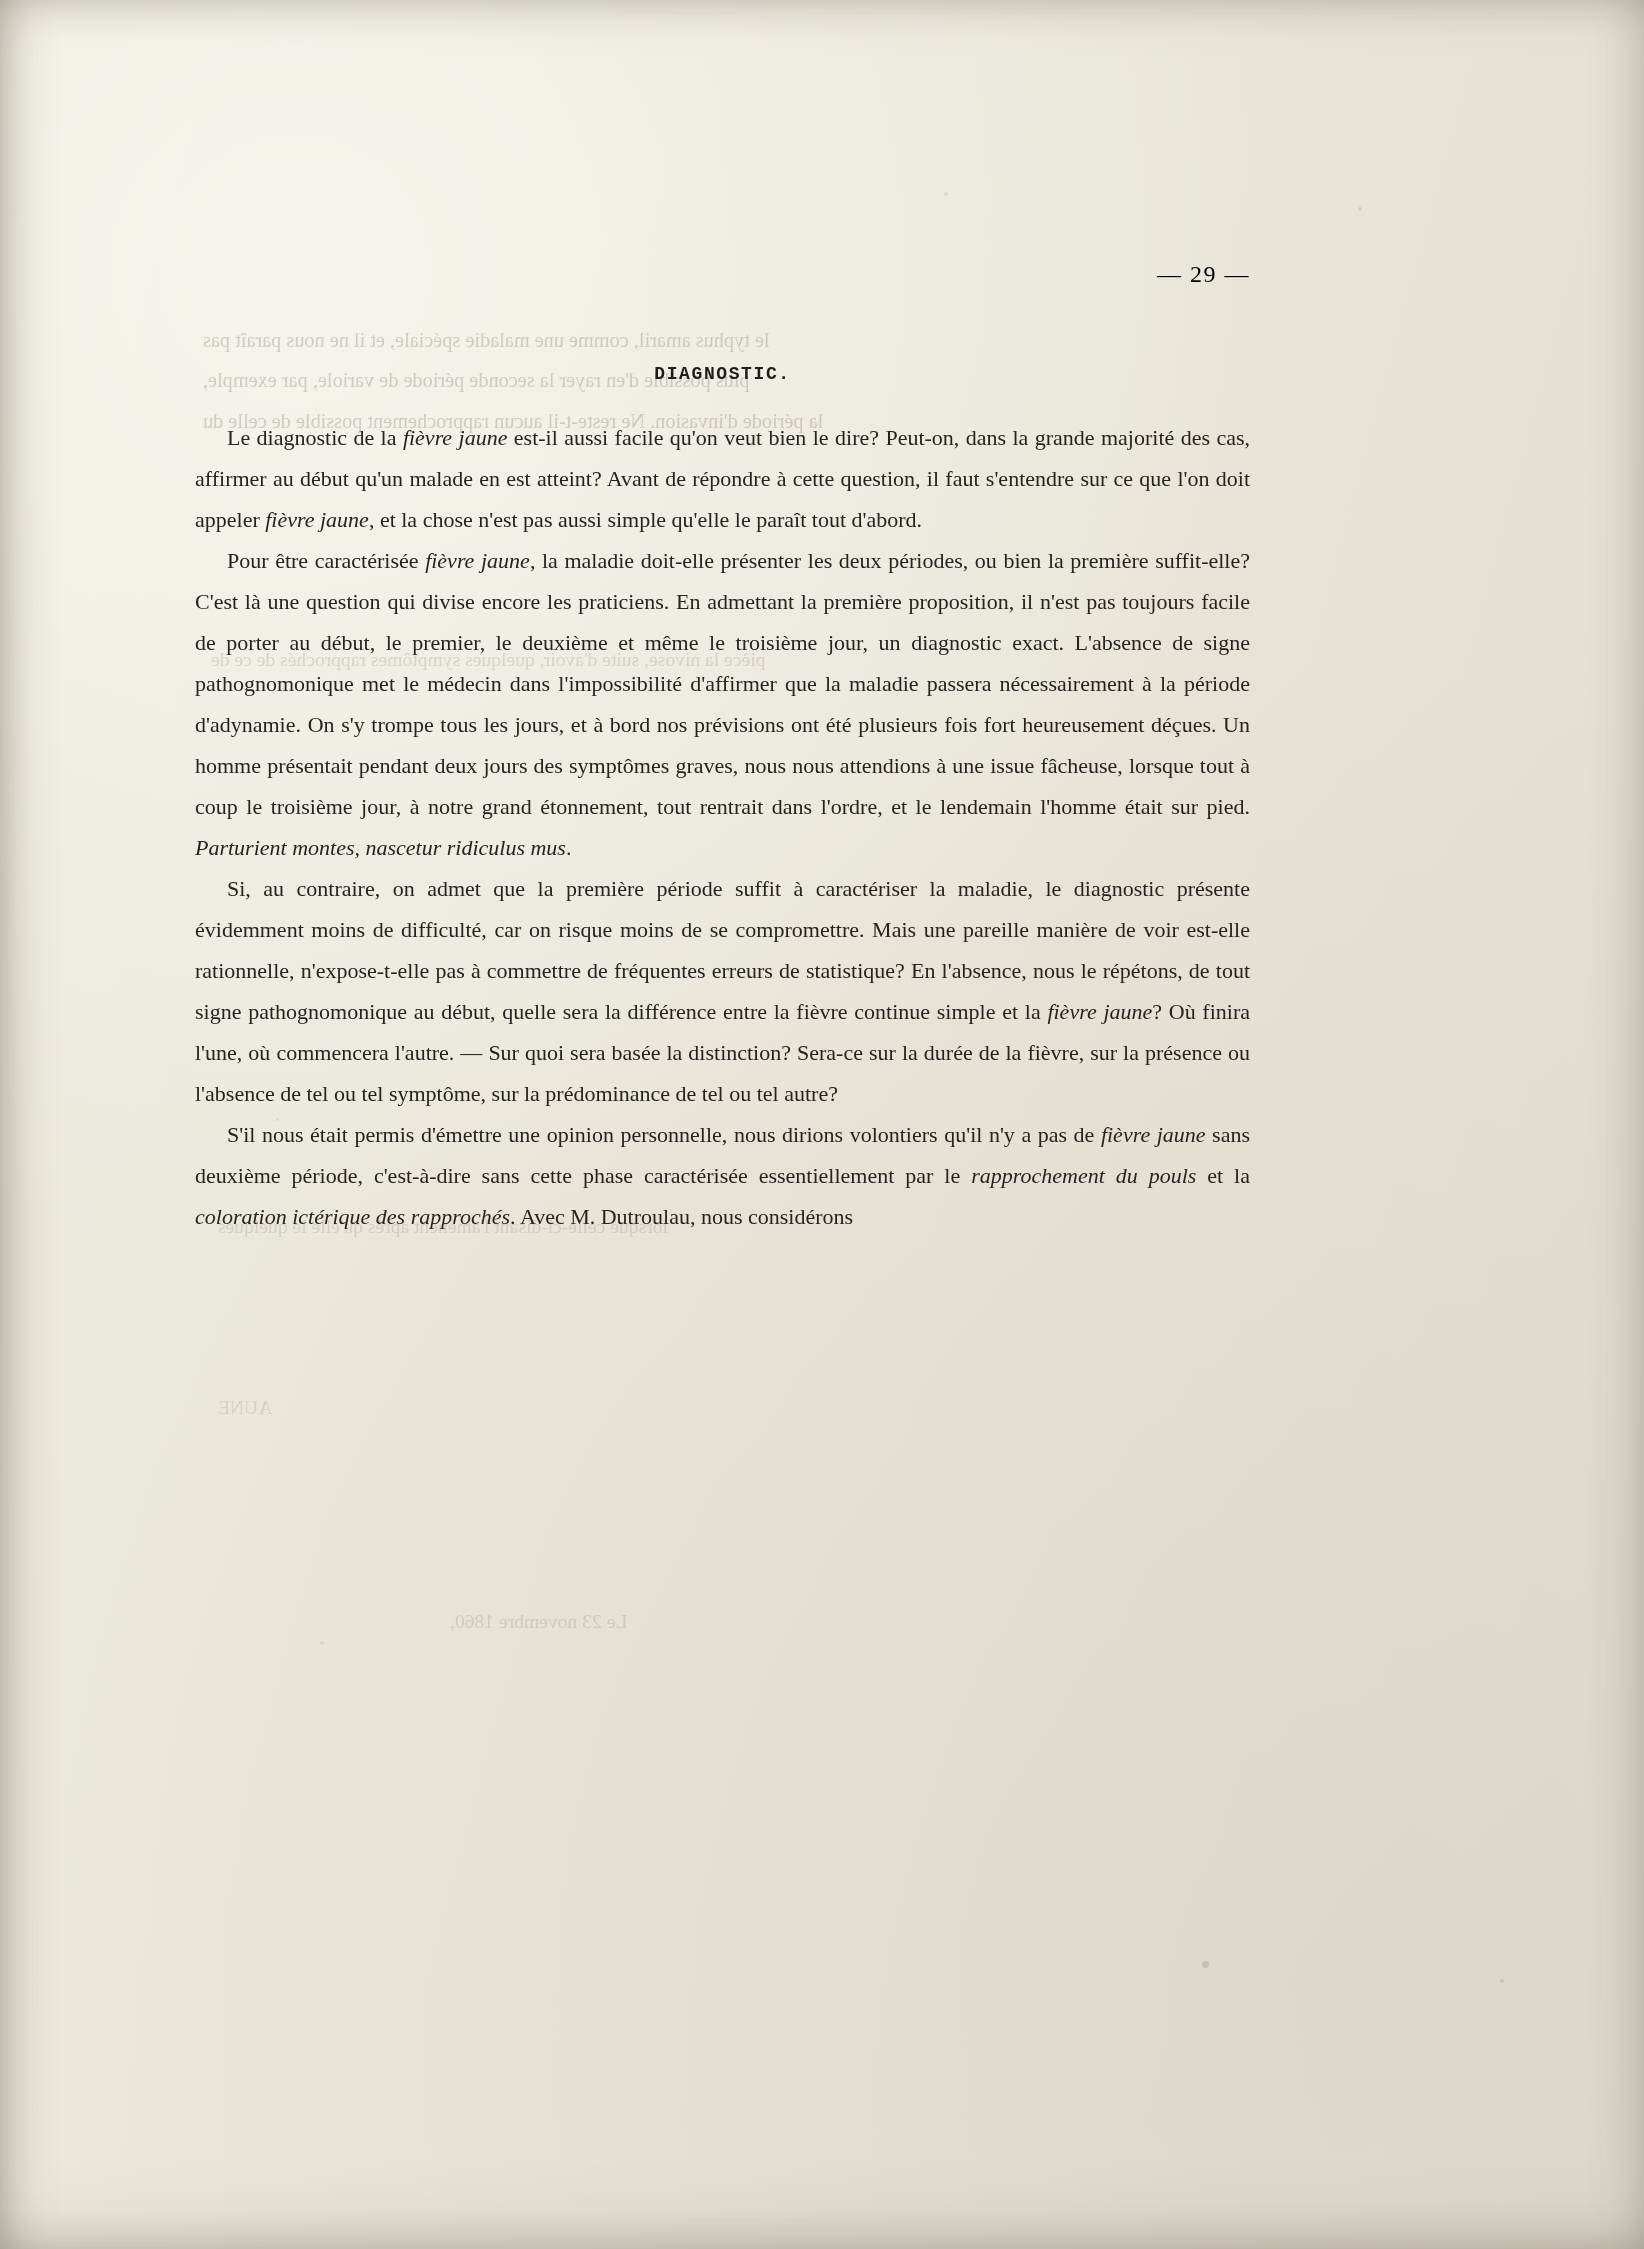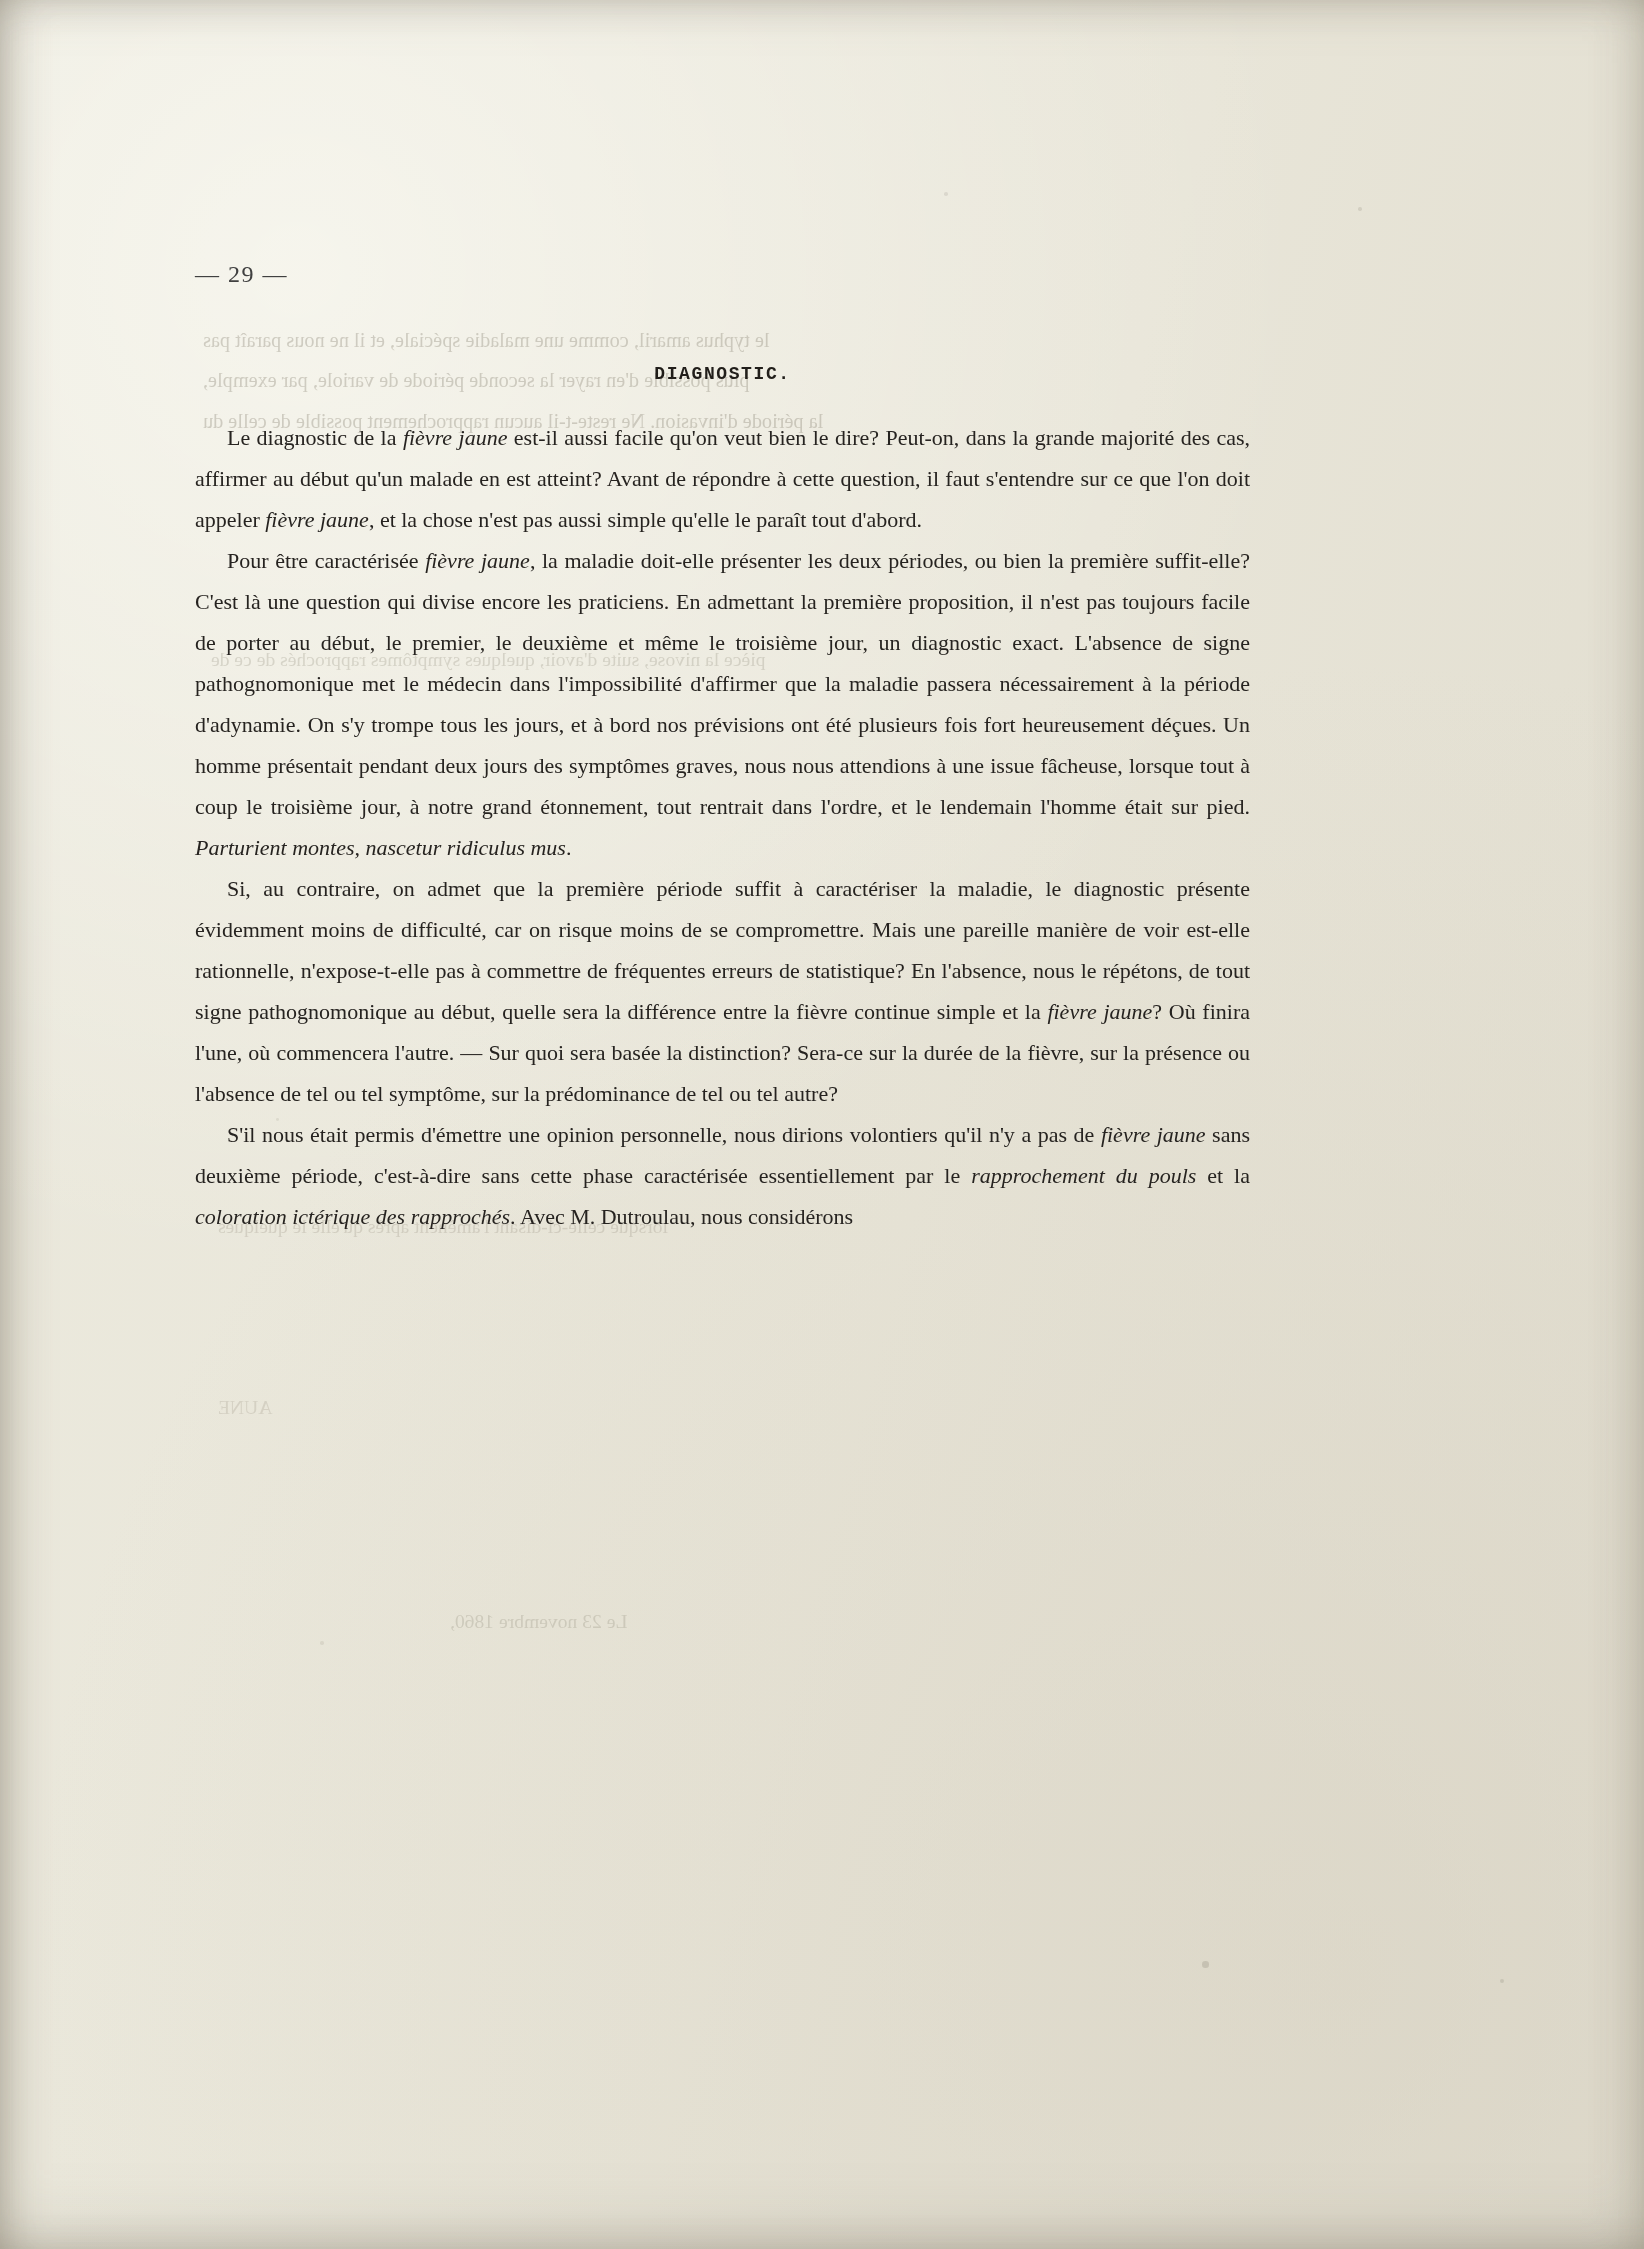--- a/index.html
+++ b/index.html
@@ -35,25 +35,25 @@
                 inset 0 -36px 80px -44px rgba(130,122,105,0.5);
     pointer-events: none;
   }
   .content {
     position: absolute;
     left: 195px;
     top: 0;
     width: 1055px;
   }
   .folio {
-    text-align: left;
+    text-align: right;
     font-size: 24px;
     letter-spacing: 1.5px;
     margin-top: 261px;
-    color: #404040;
+    color: #000000;
   }
   .section-head {
     margin-top: 76px;
     text-align: center;
     font-size: 18px;
     font-weight: bold;
     letter-spacing: 1.6px;
     color: #211e1a;
     font-family: Liberation Mono, monospace;
   }

